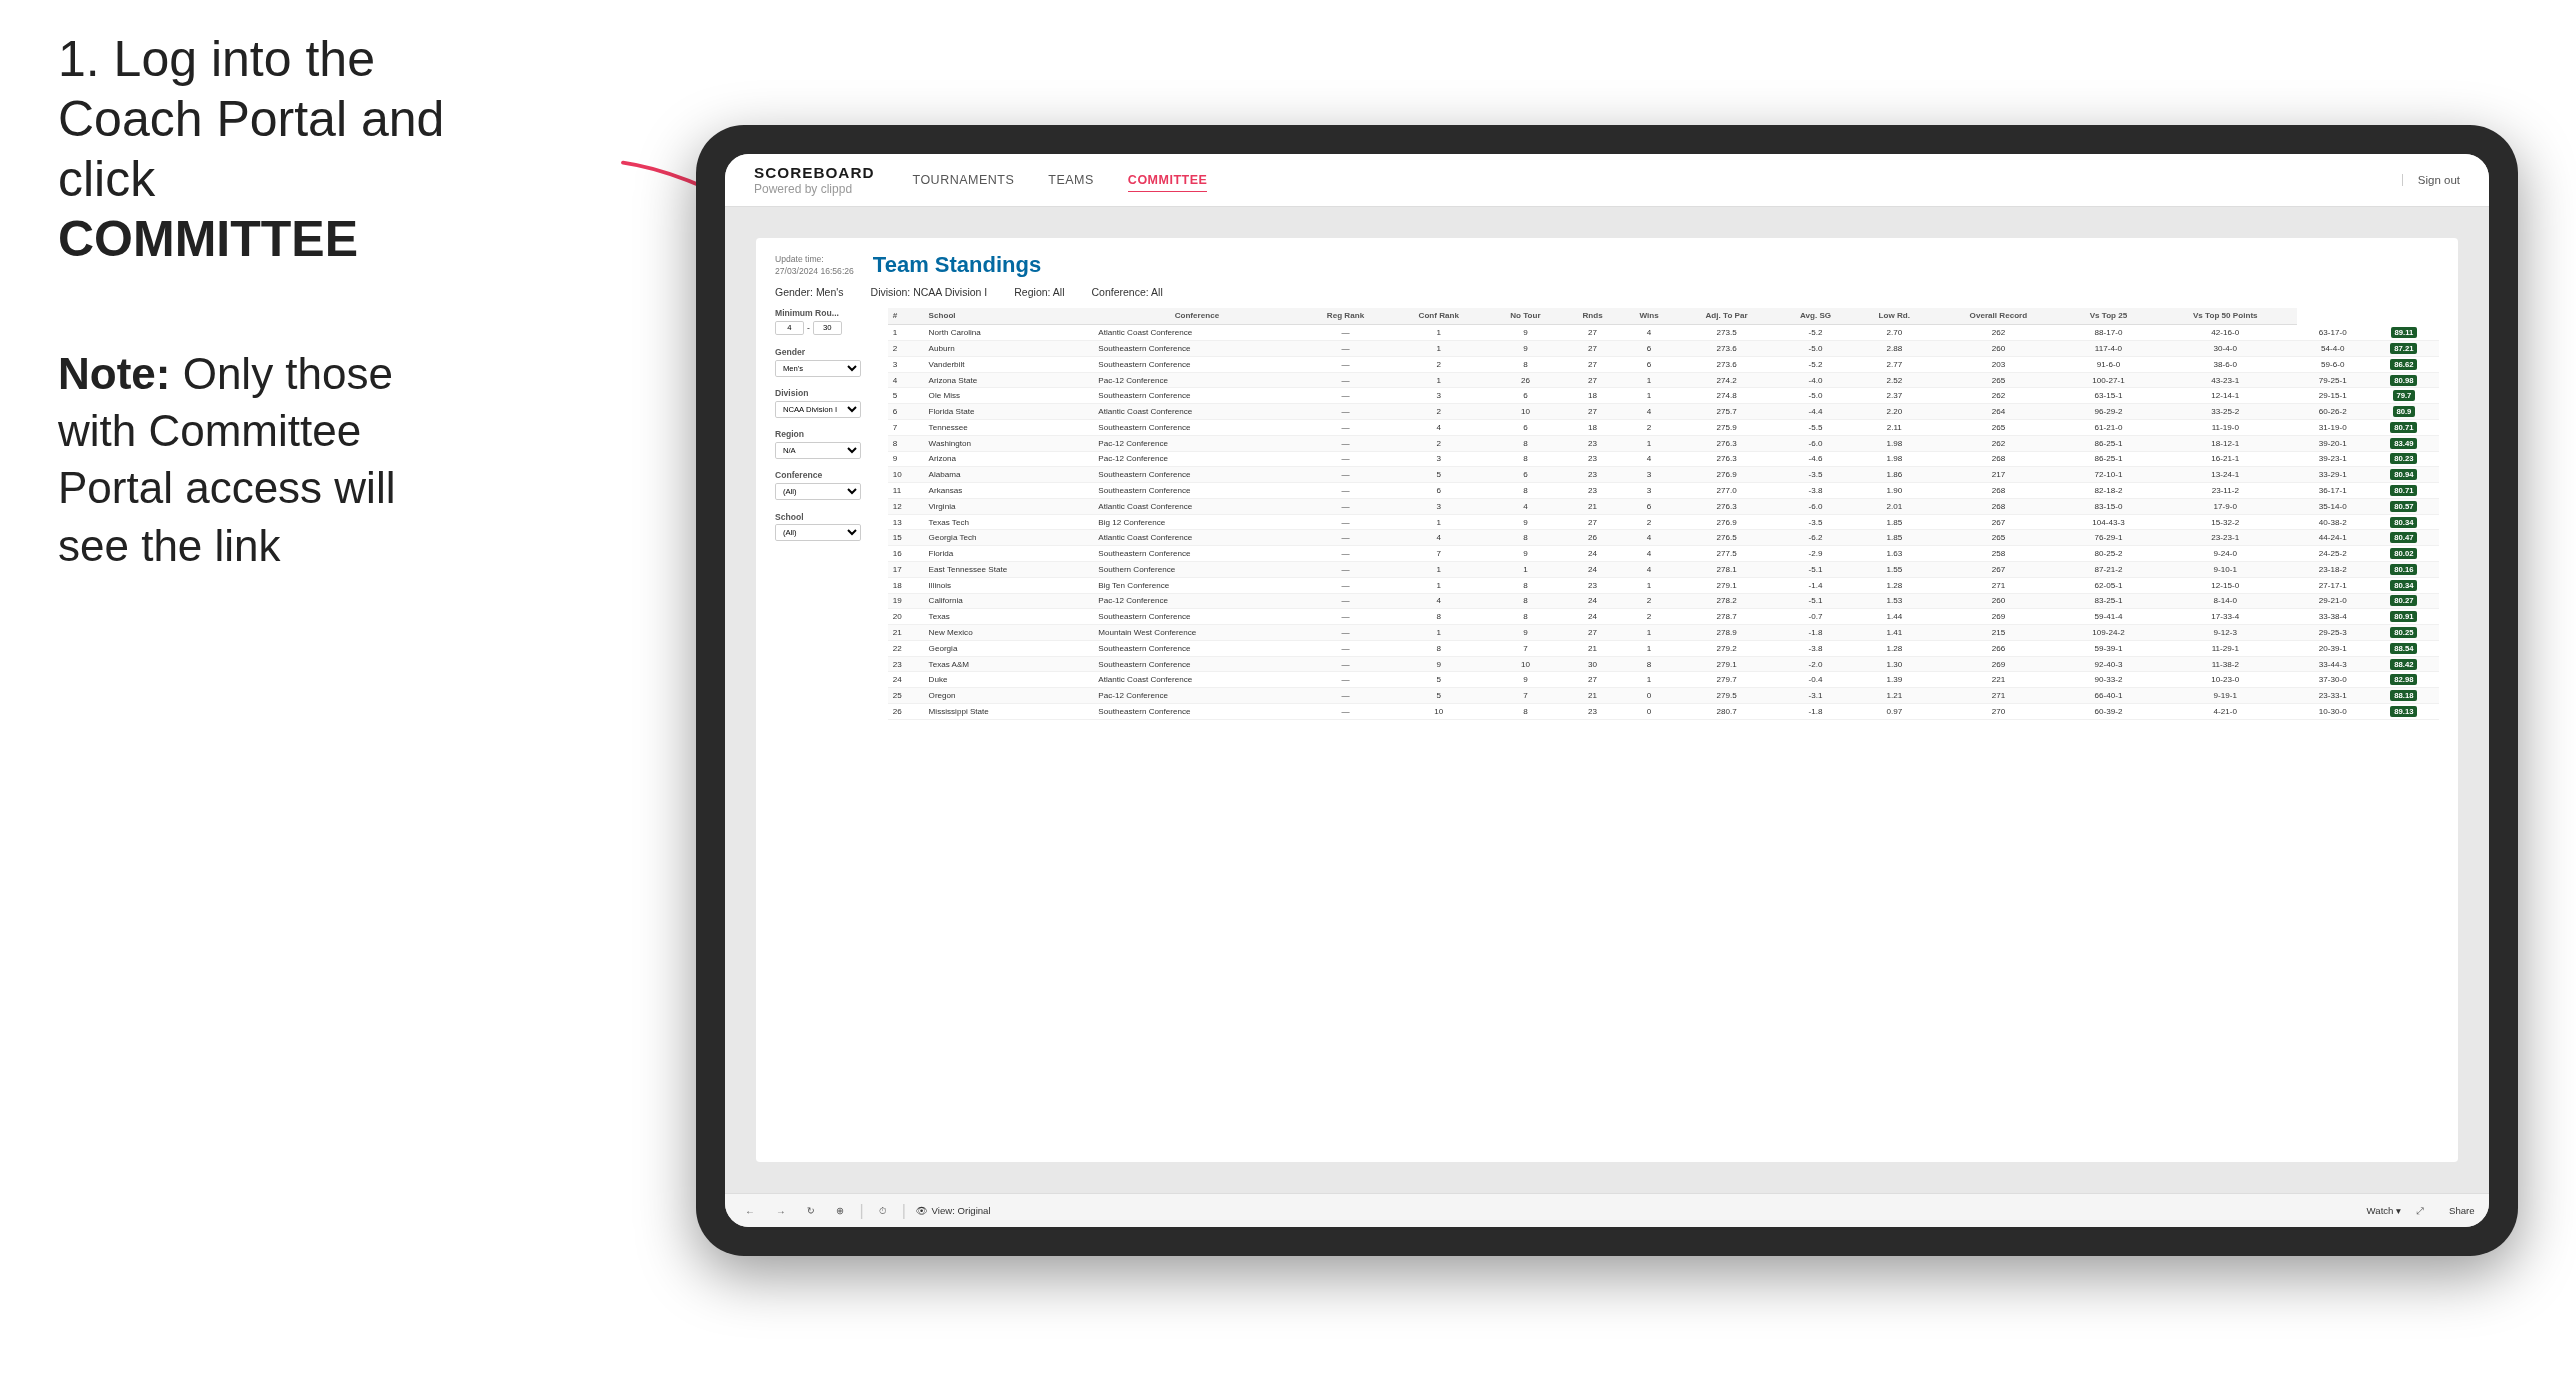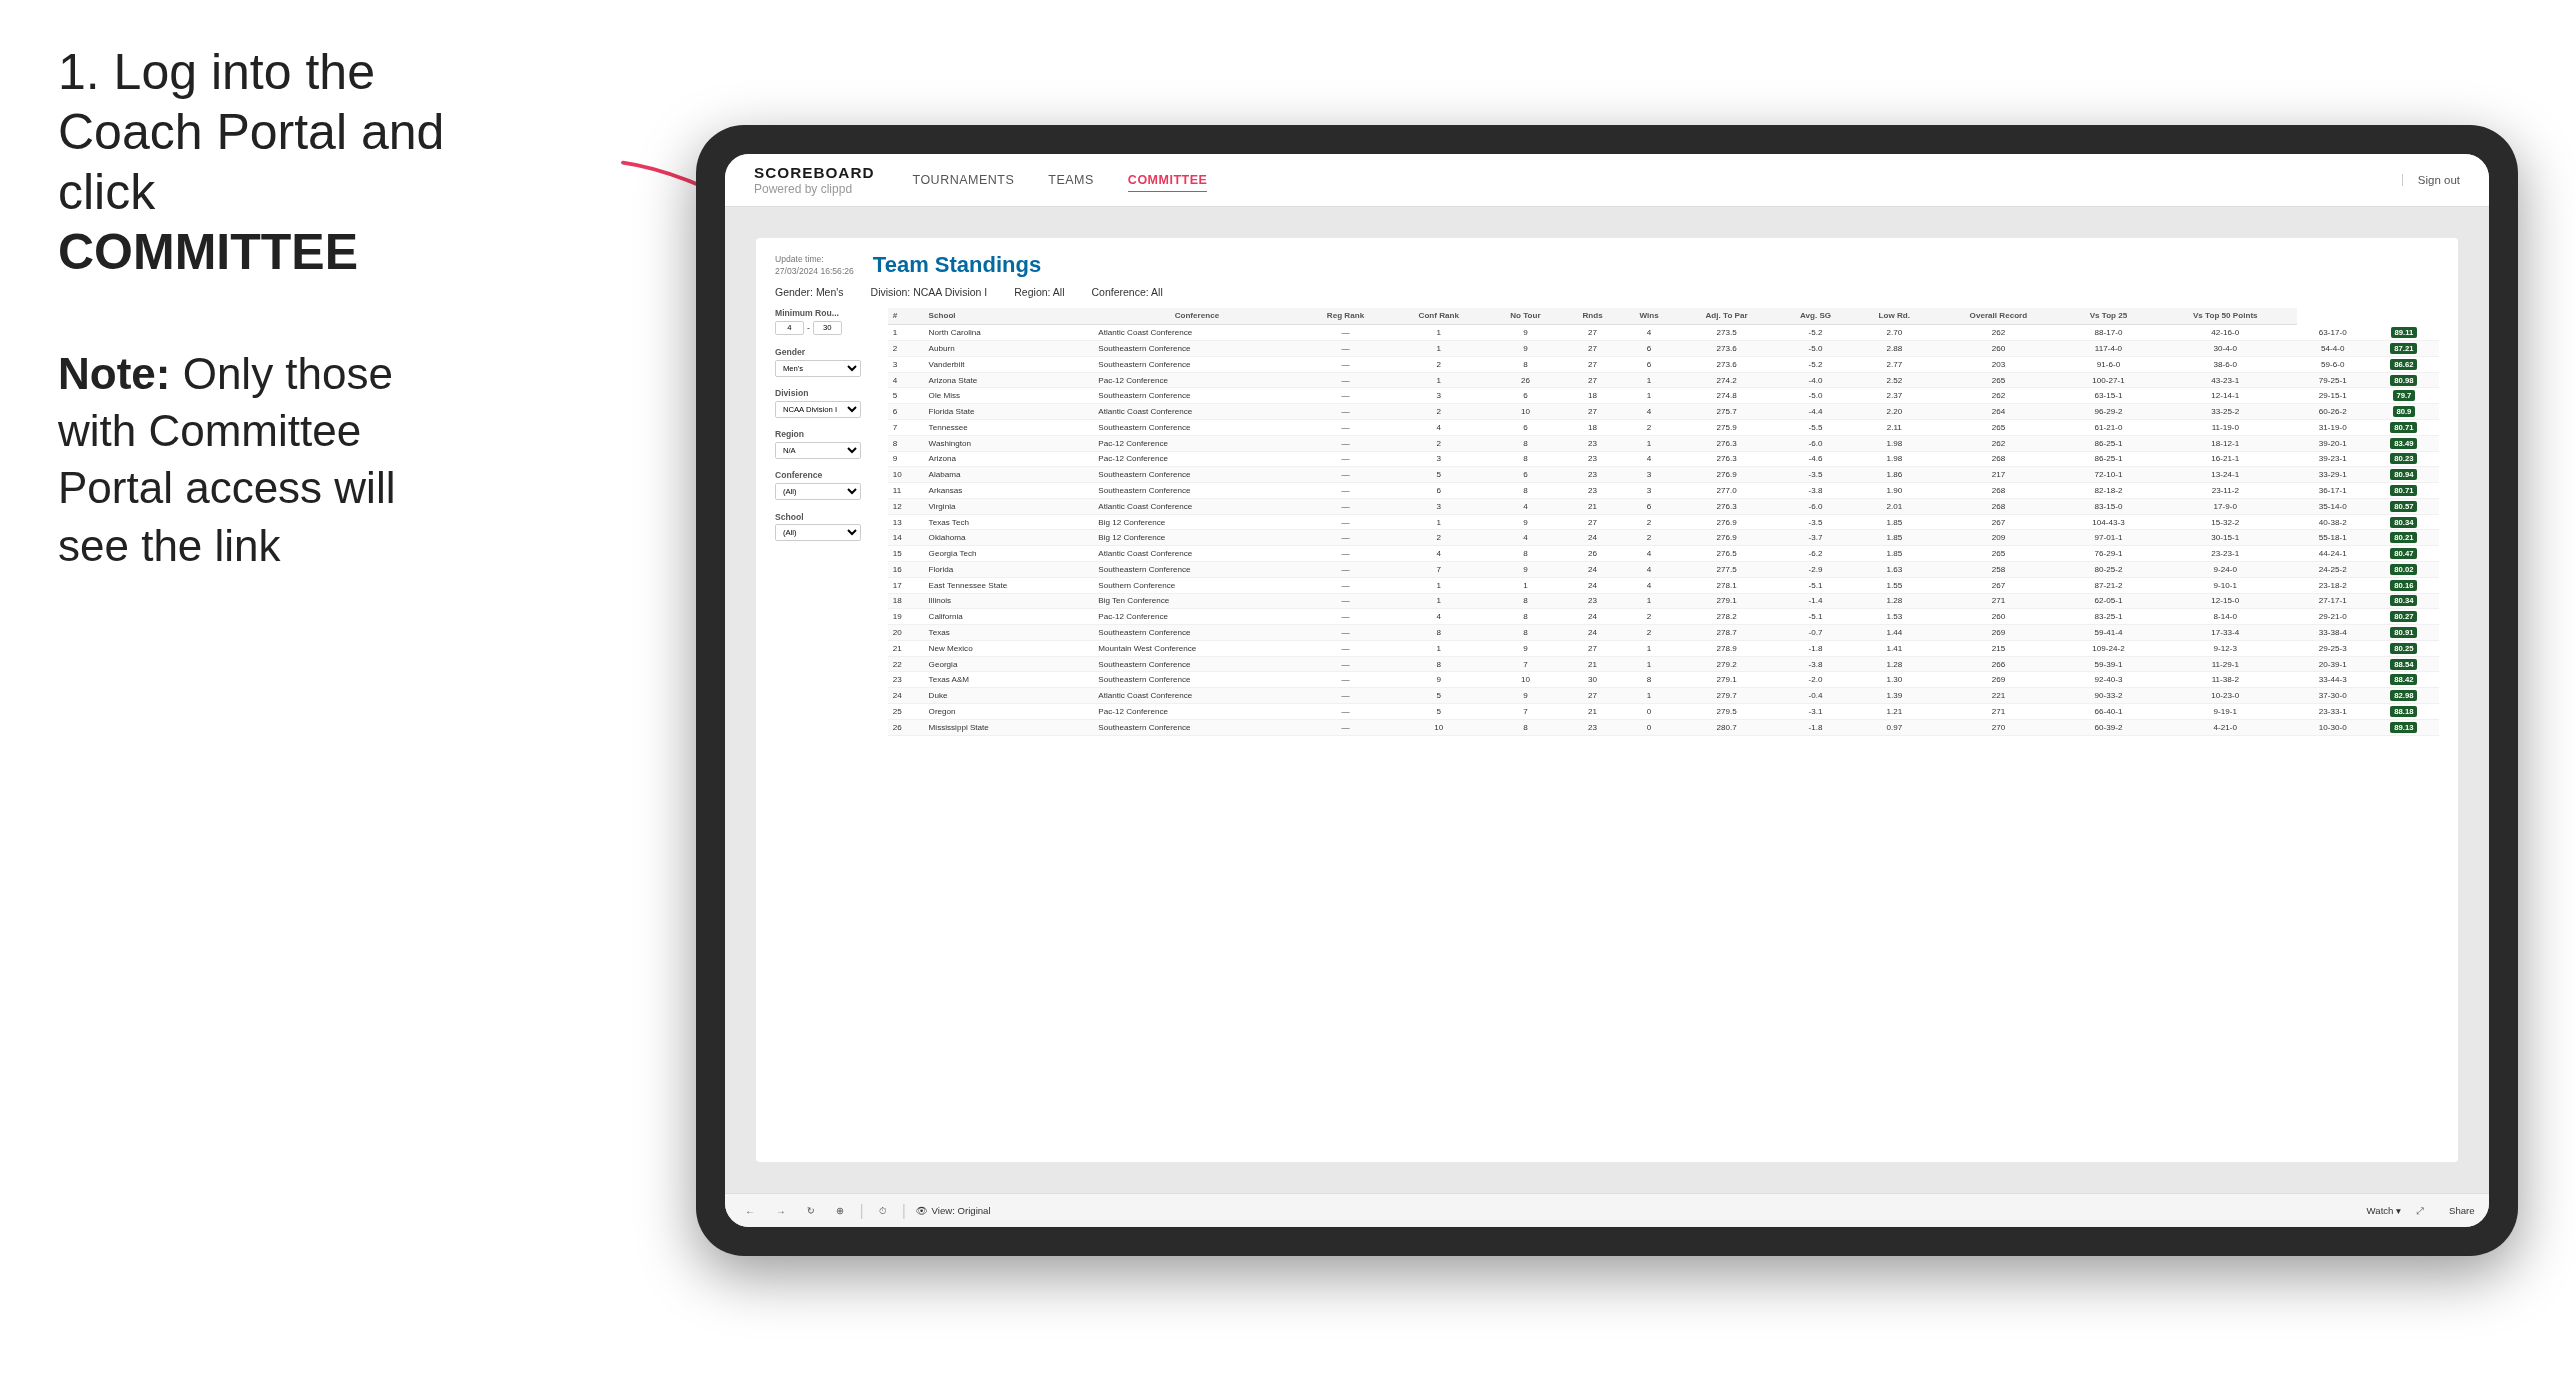--- a/index.html
+++ b/index.html
@@ -8,21 +8,21 @@
       font-family: -apple-system, BlinkMacSystemFont, 'Segoe UI', Arial, sans-serif;
       width: 2576px;
       height: 1386px;
       overflow: hidden;
       position: relative;
     }
 
     
     .instruction-area {
       position: absolute;
-      top: 42px;
+      top: 29px;
       left: 58px;
       width: 403px;
     }
 
     .step-text {
       font-size: 50px;
       color: #222;
       line-height: 1.2;
       margin-bottom: 0;
     }
@@ -709,38 +709,20 @@
                     <td>276.9</td>
                     <td>-3.5</td>
                     <td>1.85</td>
                     <td>267</td>
                     <td>104-43-3</td>
                     <td>15-32-2</td>
                     <td>40-38-2</td>
                     <td><span class="score-badge">80.34</span></td>
                   </tr>
                   <tr>
-                    <td class="left">14</td>
-                    <td class="left">Oklahoma</td>
-                    <td class="left">Big 12 Conference</td>
-                    <td>—</td>
-                    <td>2</td>
-                    <td>4</td>
-                    <td>24</td>
-                    <td>2</td>
-                    <td>276.9</td>
-                    <td>-3.7</td>
-                    <td>1.85</td>
-                    <td>209</td>
-                    <td>97-01-1</td>
-                    <td>30-15-1</td>
-                    <td>55-18-1</td>
-                    <td><span class="score-badge">80.21</span></td>
-                  </tr>
-                  <tr>
                     <td class="left">15</td>
                     <td class="left">Georgia Tech</td>
                     <td class="left">Atlantic Coast Conference</td>
                     <td>—</td>
                     <td>4</td>
                     <td>8</td>
                     <td>26</td>
                     <td>4</td>
                     <td>276.5</td>
                     <td>-6.2</td>

